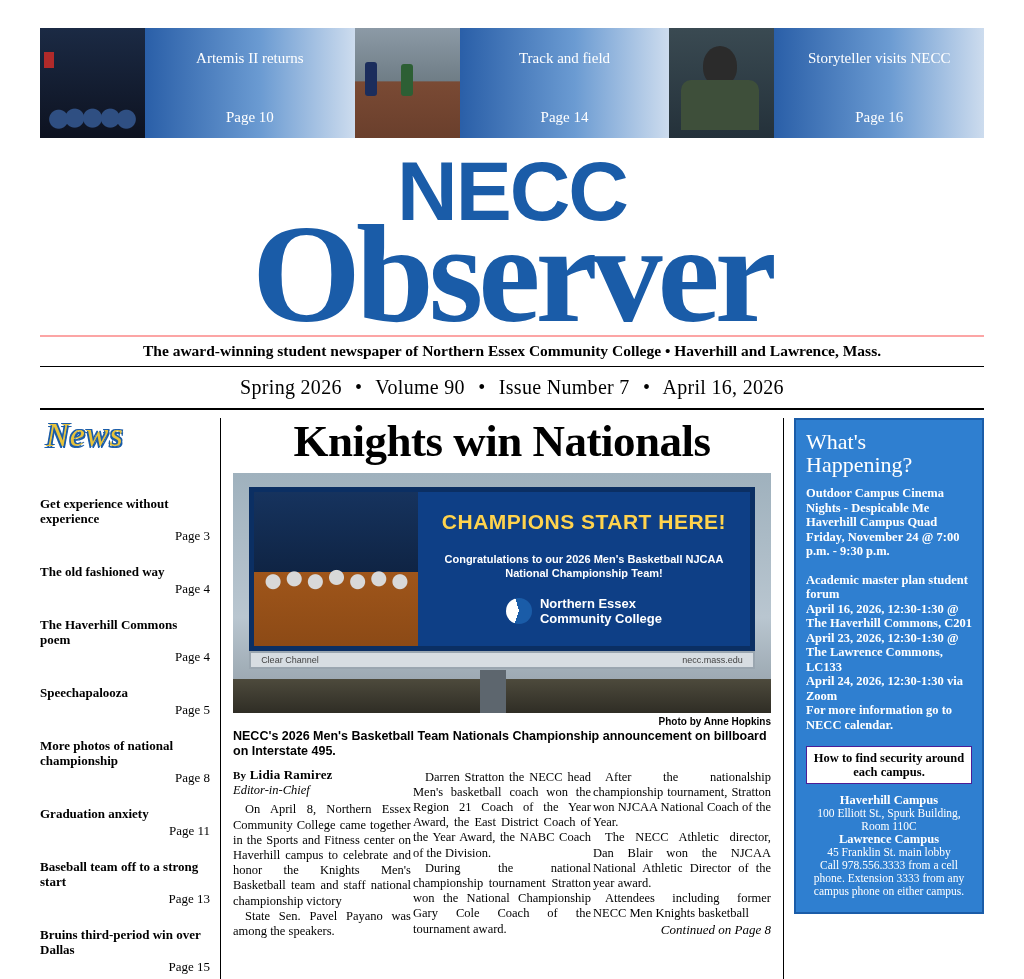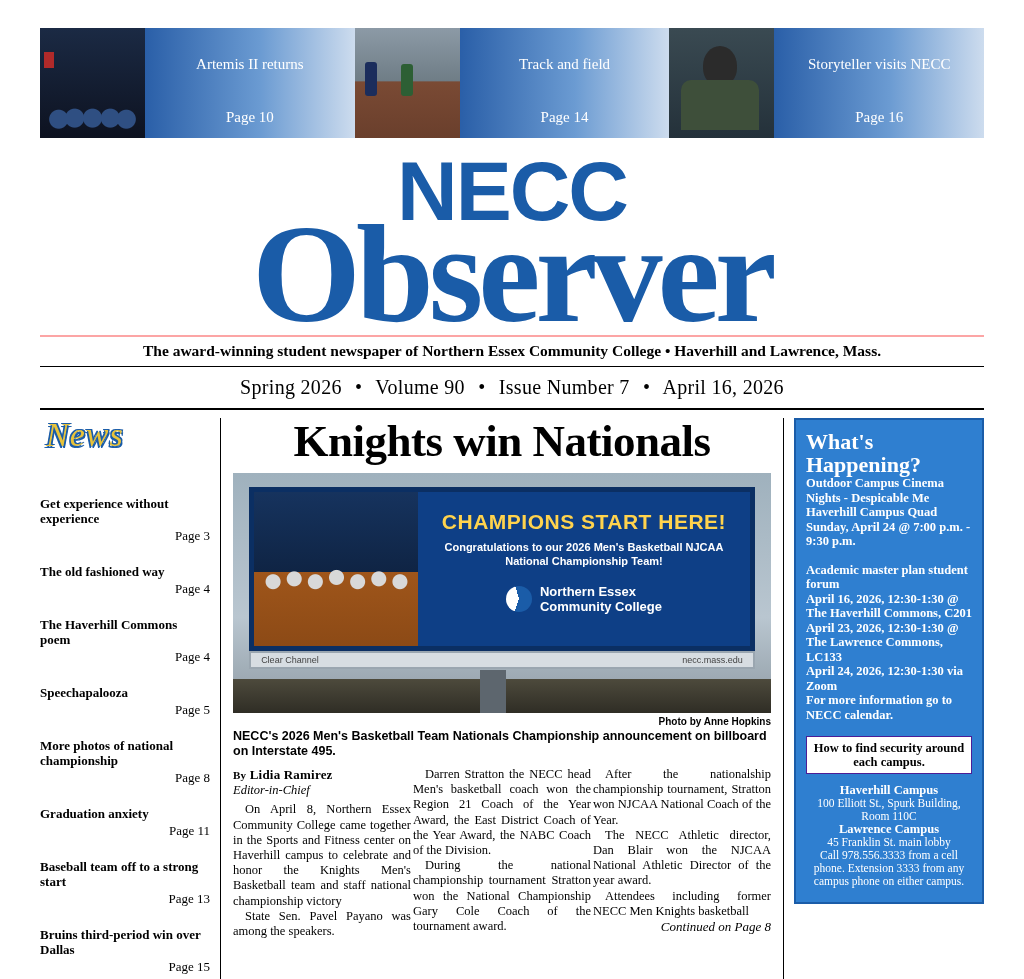--- a/index.html
+++ b/index.html
@@ -44,21 +44,21 @@
   .teaser-text {
     flex: 1 1 auto;
     position: relative;
     color: #ffffff;
     font-size: 15px;
     padding: 14px 10px 0 10px;
     text-align: center;
   }
   .teaser-text .ttl {
     display: block;
-    margin-top: 14px;
+    margin-top: 8px;
   }
   .teaser-text .pg {
     display: block;
     position: absolute;
     bottom: 12px;
     left: 0;
     right: 0;
     text-align: center;
   }
   .grad-blue {
@@ -277,21 +277,21 @@
   }
   .bb-title {
     color: #ffd34d;
     font-weight: bold;
     font-size: 21px;
     letter-spacing: 0.5px;
   }
   .bb-sub {
     font-size: 11px;
     line-height: 14px;
-    margin-top: 6px;
+    margin-top: 18px;
     font-weight: bold;
   }
   .bb-logo {
     display: flex;
     align-items: center;
     justify-content: center;
     margin-top: 16px;
     gap: 8px;
   }
   .bb-swoosh {
@@ -361,37 +361,38 @@
     font-style: italic;
     font-size: 12.5px;
     margin-bottom: 4px;
   }
   .contd {
     text-align: right;
     font-style: italic;
     font-size: 13px;
     margin-top: 0;
   }
-  .mid-split { display: flex; gap: 2px; }
+  .mid-split { display: flex; gap: 2px; align-items: center; }
   .mid-split .mc { flex: 1 1 0; font-size: 12.5px; line-height: 15.2px; text-align: justify; hyphens: auto; }
   .mid-split .mc p { margin: 0; text-indent: 12px; }
 
   
   .wh-box {
     background: #2f7fd0;
     border: 2px solid #1a5ca8;
     padding: 10px 10px 14px 10px;
     box-sizing: border-box;
     color: #ffffff;
   }
   .wh-title {
     font-family: "Liberation Serif", serif;
-    font-weight: bold;
+    font-weight: normal;
     font-size: 22px;
     line-height: 23px;
+    margin-bottom: 10px;
   }
   .wh-block {
     font-family: "Liberation Serif", serif;
     font-weight: bold;
     font-size: 12.5px;
     line-height: 14.5px;
     margin-bottom: 14px;
   }
   .security-btn {
     background: #ffffff;
@@ -544,21 +545,21 @@
     </div>
 
     <div class="col-right">
       <div class="wh-box">
         <div class="wh-title">
           <span>What's</span><br>
           <span>Happening?</span>
         </div>
         <div class="wh-block" style="white-space:pre-line">Outdoor Campus Cinema Nights - Despicable Me
 Haverhill Campus Quad
-Sunday, April 24 @ 7:00 p.m. - 9:30 p.m.</div>
+Friday, November 24 @ 7:00 p.m. - 9:30 p.m.</div>
         <div class="wh-block" style="white-space:pre-line">Academic master plan student forum
 April 16, 2026, 12:30-1:30 @ The Haverhill Commons, C201
 April 23, 2026, 12:30-1:30 @ The Lawrence Commons, LC133
 April 24, 2026, 12:30-1:30 via Zoom
 For more information go to NECC calendar.</div>
         <div class="security-btn">How to find security around each campus.</div>
         <div class="campus">
           <div class="nm">Haverhill Campus</div>
           <div>100 Elliott St., Spurk Building, Room 110C</div>
           <div class="nm">Lawrence Campus</div>

